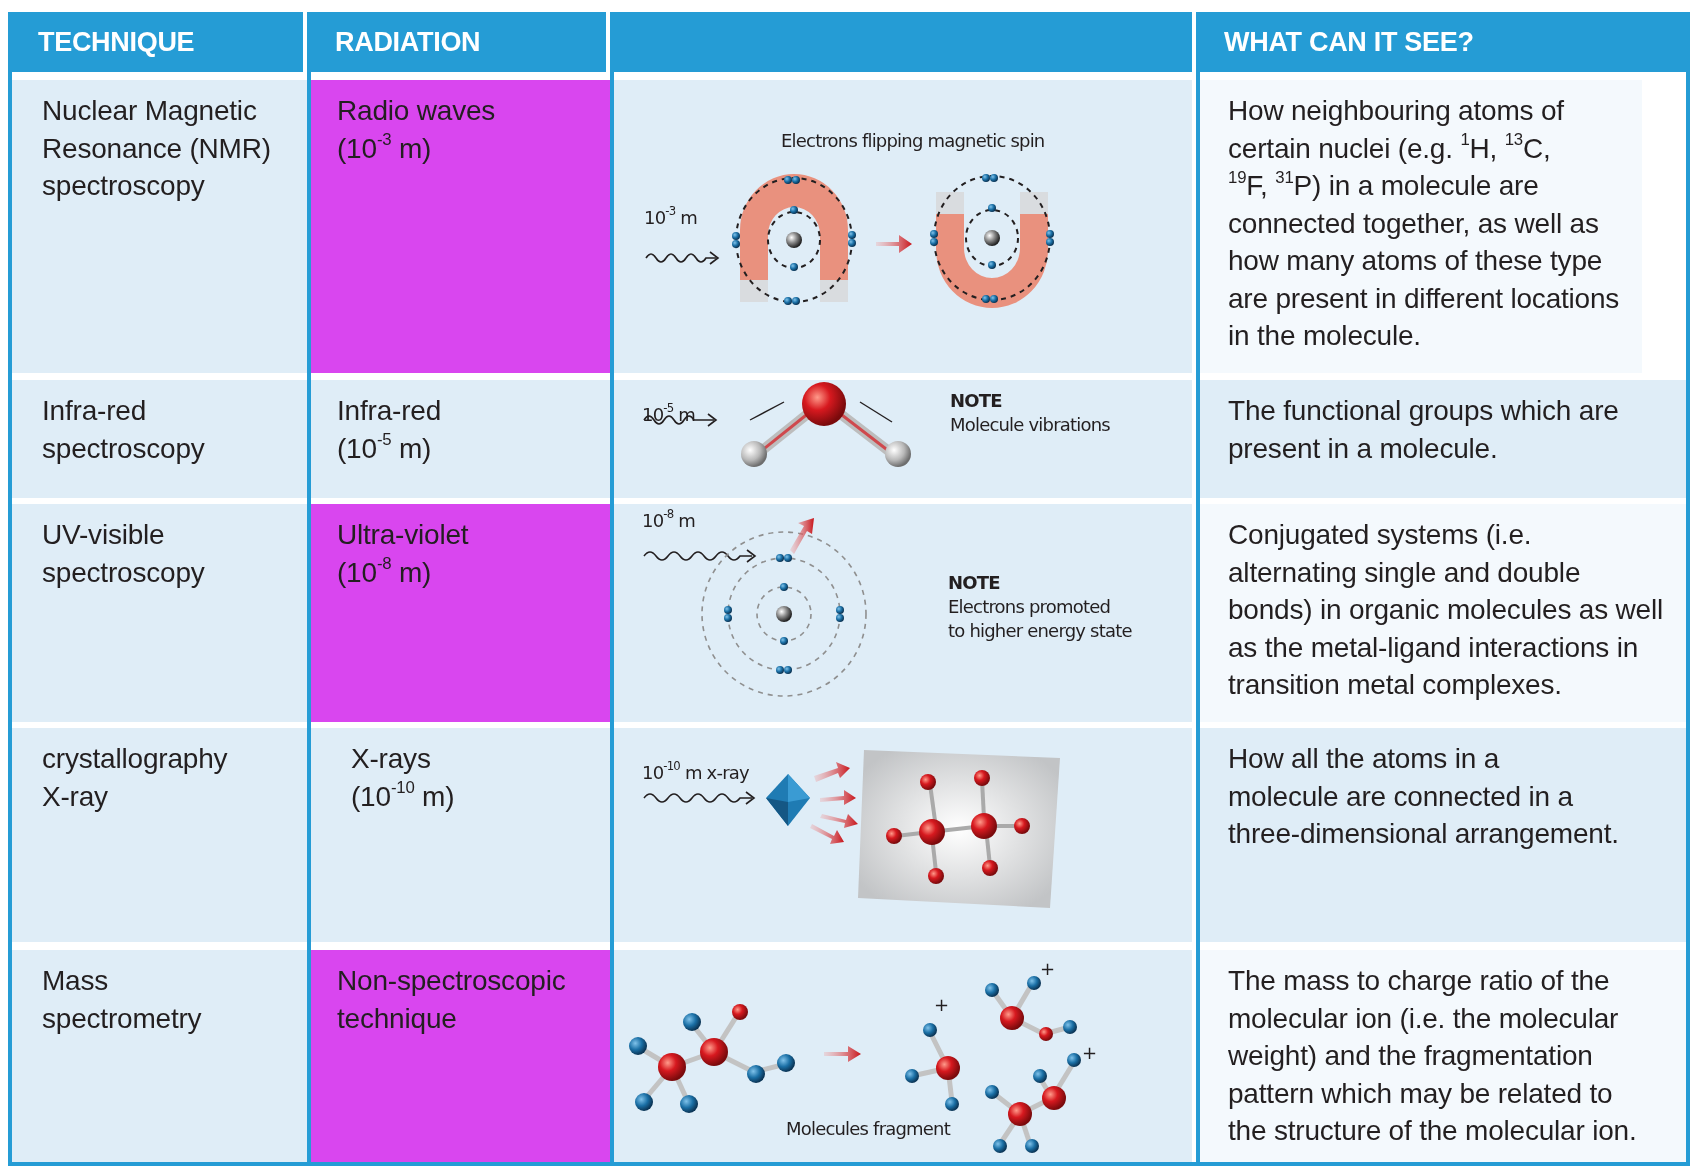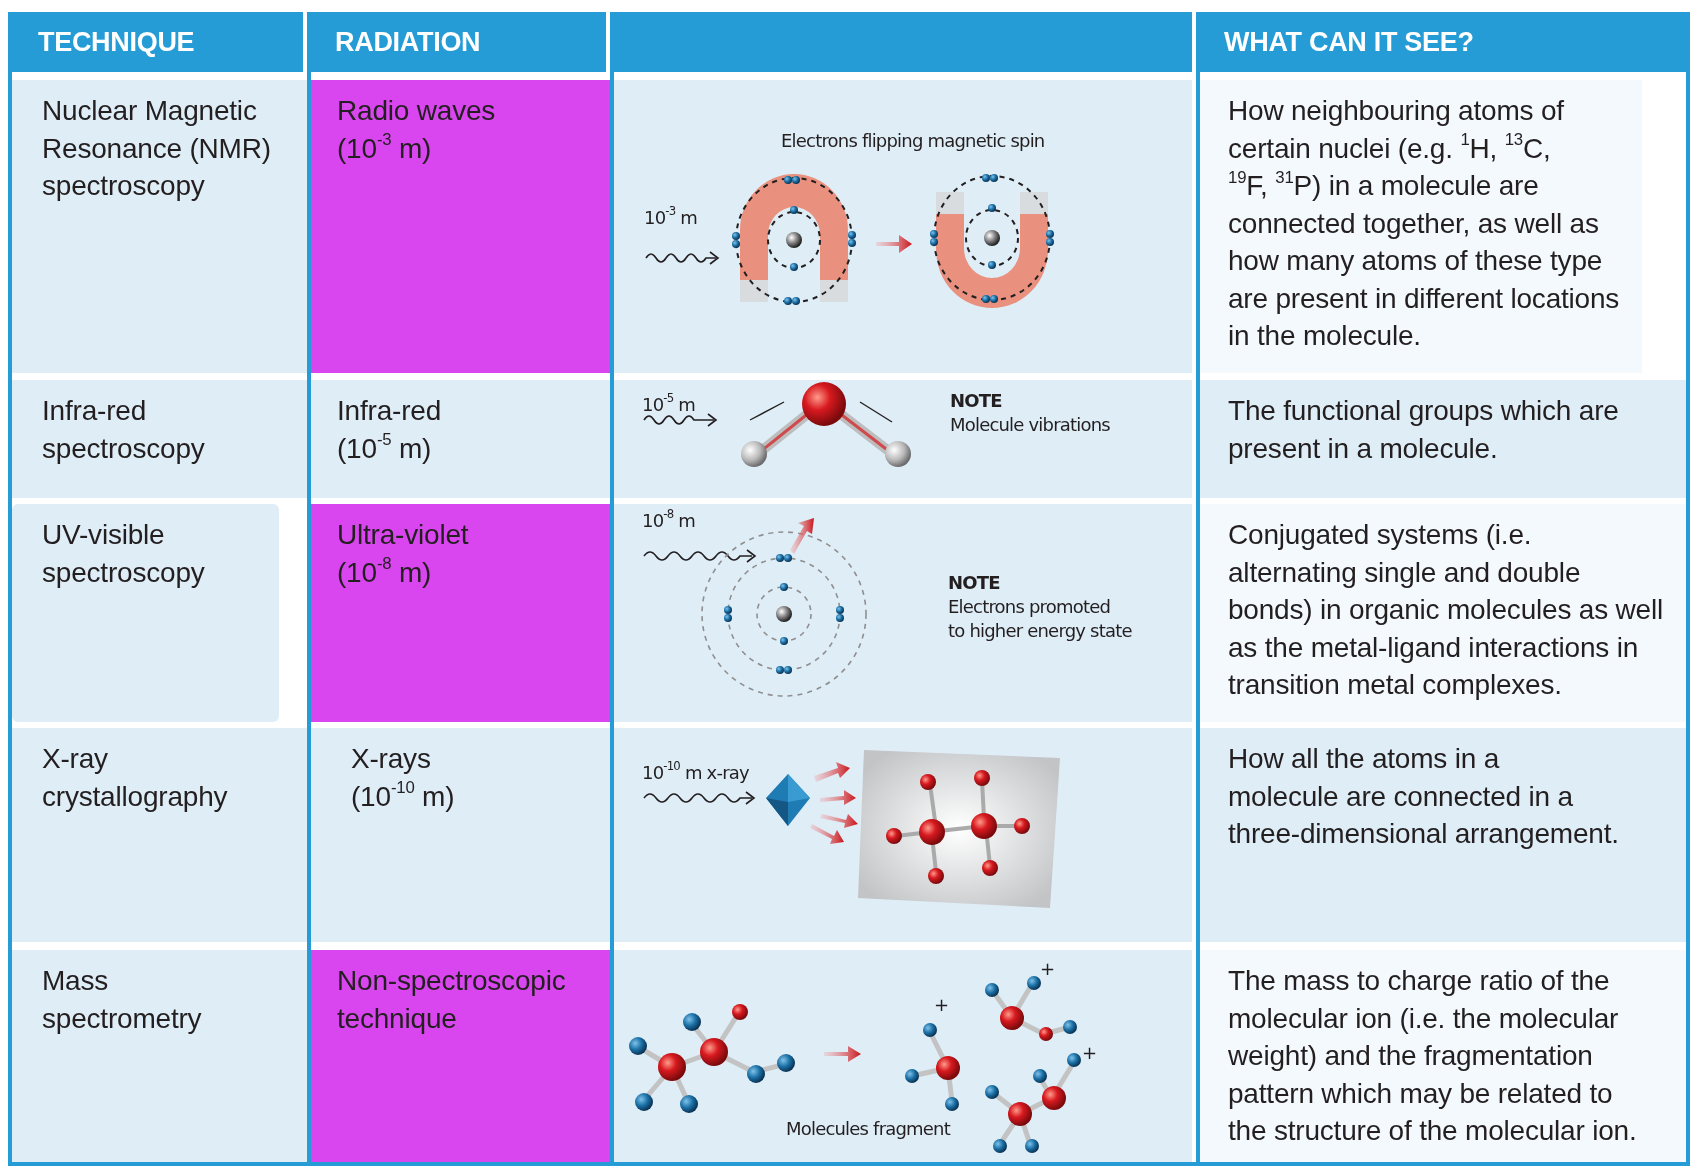--- a/index.html
+++ b/index.html
@@ -60,40 +60,40 @@
   <div class="cell c2 bg-a" style="left:303px;top:368px;width:299px;height:118px;padding-left:26px;">
     <div>Infra-red</div>
     <div><span>(10</span><sup>-5</sup><span> m)</span></div>
   </div>
   <div class="cell bg-a" style="left:606px;top:368px;width:578px;height:118px;"></div>
   <div class="cell c4 bg-a" style="left:1192px;top:368px;width:490px;height:118px;">
     <div>The functional groups which are</div>
     <div>present in a molecule.</div>
   </div>
 
-  <div class="cell c1 bg-a" style="left:4px;top:492px;width:267px;height:218px;border-radius:6px;">
+  <div class="cell c1 bg-a" style="left:4px;top:492px;width:295px;height:218px;">
     <div>UV-visible</div>
     <div>spectroscopy</div>
   </div>
   <div class="cell c2 bg-b" style="left:303px;top:492px;width:308px;height:218px;padding-left:26px;">
     <div>Ultra-violet</div>
     <div><span>(10</span><sup>-8</sup><span> m)</span></div>
   </div>
   <div class="cell bg-a" style="left:606px;top:492px;width:578px;height:218px;"></div>
   <div class="cell c4 bg-w" style="left:1192px;top:492px;width:490px;height:218px;">
     <div>Conjugated systems (i.e.</div>
     <div>alternating single and double</div>
     <div>bonds) in organic molecules as well</div>
     <div>as the metal-ligand interactions in</div>
     <div>transition metal complexes.</div>
   </div>
 
   <div class="cell c1 bg-a" style="left:4px;top:716px;width:295px;height:214px;">
+    <div>crystallography</div>
     <div>X-ray</div>
-    <div>crystallography</div>
   </div>
   <div class="cell c2 bg-a" style="left:303px;top:716px;width:299px;height:214px;padding-left:40px;">
     <div>X-rays</div>
     <div><span>(10</span><sup>-10</sup><span> m)</span></div>
   </div>
   <div class="cell bg-a" style="left:606px;top:716px;width:578px;height:214px;"></div>
   <div class="cell c4 bg-a" style="left:1192px;top:716px;width:490px;height:214px;">
     <div>How all the atoms in a</div>
     <div>molecule are connected in a</div>
     <div>three-dimensional arrangement.</div>
@@ -195,21 +195,21 @@
       <circle cx="320" cy="154" r="4" fill="url(#gAtomBlue)"></circle>
         <circle cx="320" cy="162" r="4" fill="url(#gAtomBlue)"></circle>
       <circle cx="436" cy="154" r="4" fill="url(#gAtomBlue)"></circle>
         <circle cx="436" cy="162" r="4" fill="url(#gAtomBlue)"></circle>
       <circle cx="378" cy="128" r="4" fill="url(#gAtomBlue)"></circle>
         <circle cx="378" cy="185" r="4" fill="url(#gAtomBlue)"></circle>
     </svg>
   </div>
 
   <div class="diag" style="left:606px;top:368px;width:578px;height:118px;">
-    <div class="lbl" style="left:28px;top:14px;"><span>10</span><sup>-5</sup><span> m</span></div>
+    <div class="lbl" style="left:28px;top:24px;"><span>10</span><sup>-5</sup><span> m</span></div>
     <div class="lbl note-title" style="left:336px;top:10px;">NOTE</div>
     <div class="lbl" style="left:336px;top:34px;">Molecule vibrations</div>
     <svg width="578" height="118" viewBox="0 0 578 118">
       <path d="M30,40 q5,-8 10,0 q5,8 10,0 q5,-8 10,0 q5,8 10,0 q5,-8 10,0 L100,40" fill="none" stroke="#231f20" stroke-width="1.6"></path>
       <path d="M94,34 L102,40 L94,46" fill="none" stroke="#231f20" stroke-width="1.6"></path>
       <line x1="136" y1="40" x2="170" y2="22" stroke="#231f20" stroke-width="1.4"></line>
       <line x1="246" y1="22" x2="278" y2="42" stroke="#231f20" stroke-width="1.4"></line>
       <line x1="146" y1="72" x2="196" y2="32" stroke="#bdbdbd" stroke-width="10" stroke-linecap="round"></line>
       <line x1="146" y1="72" x2="196" y2="32" stroke="#d7191f" stroke-width="3" opacity="0.7"></line>
       <line x1="224" y1="32" x2="276" y2="72" stroke="#bdbdbd" stroke-width="10" stroke-linecap="round"></line>

